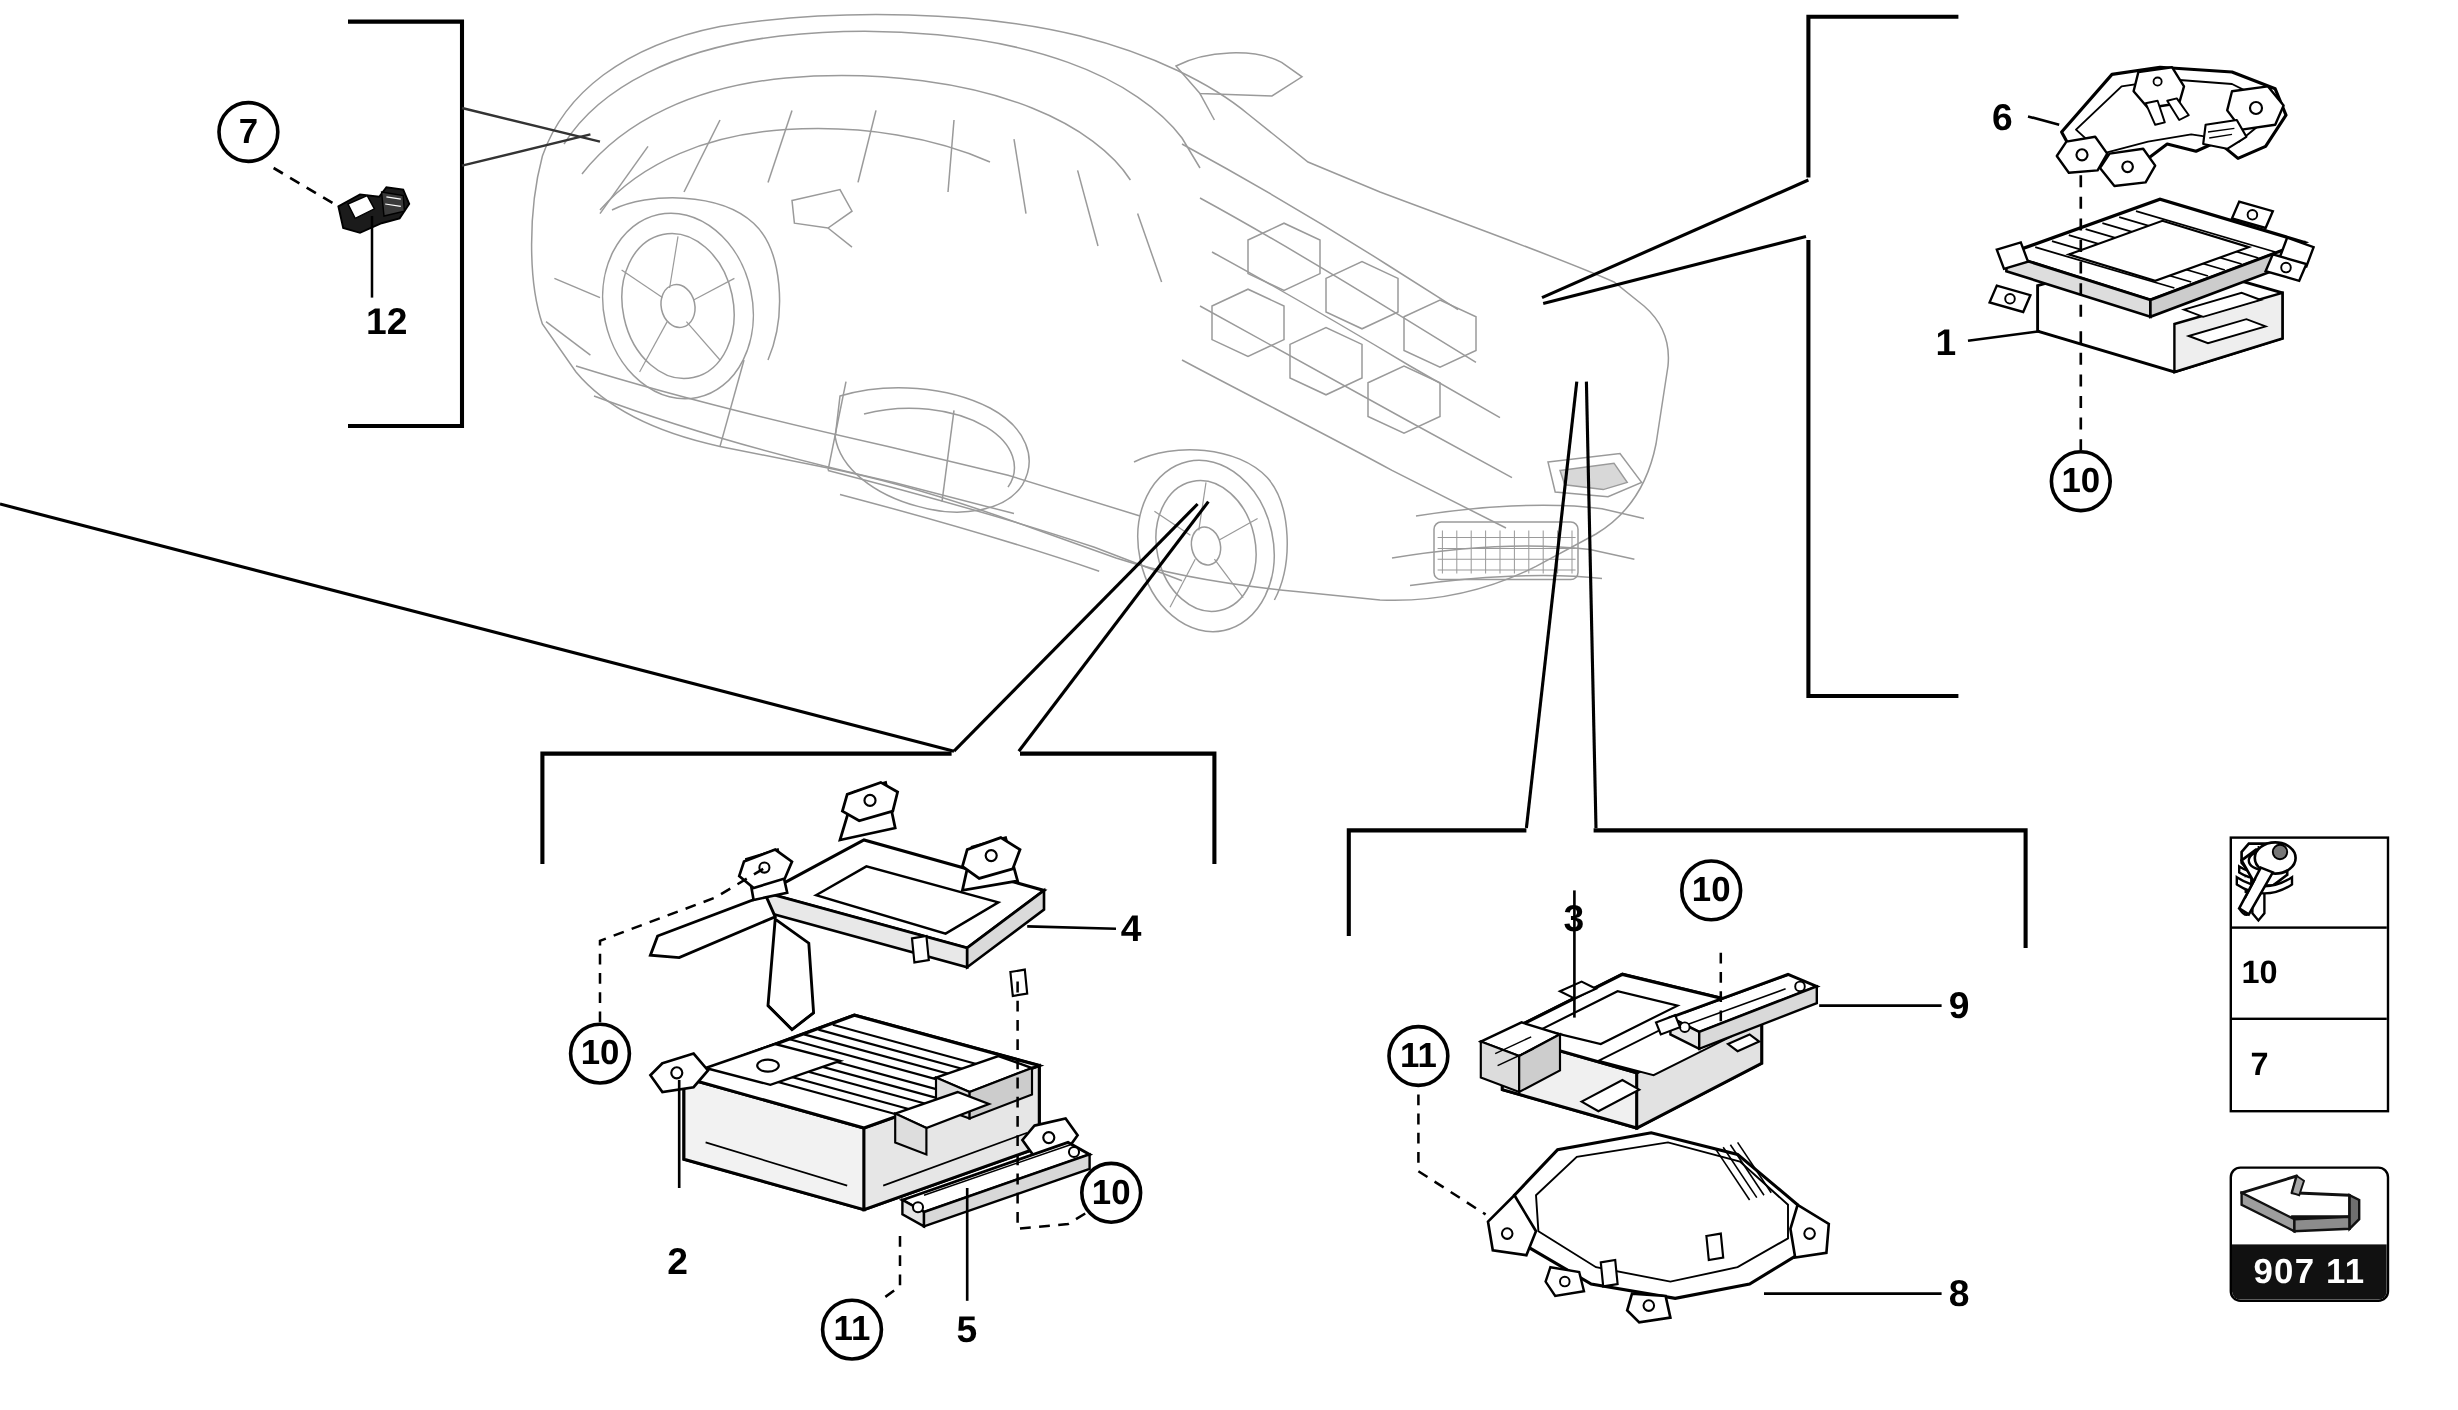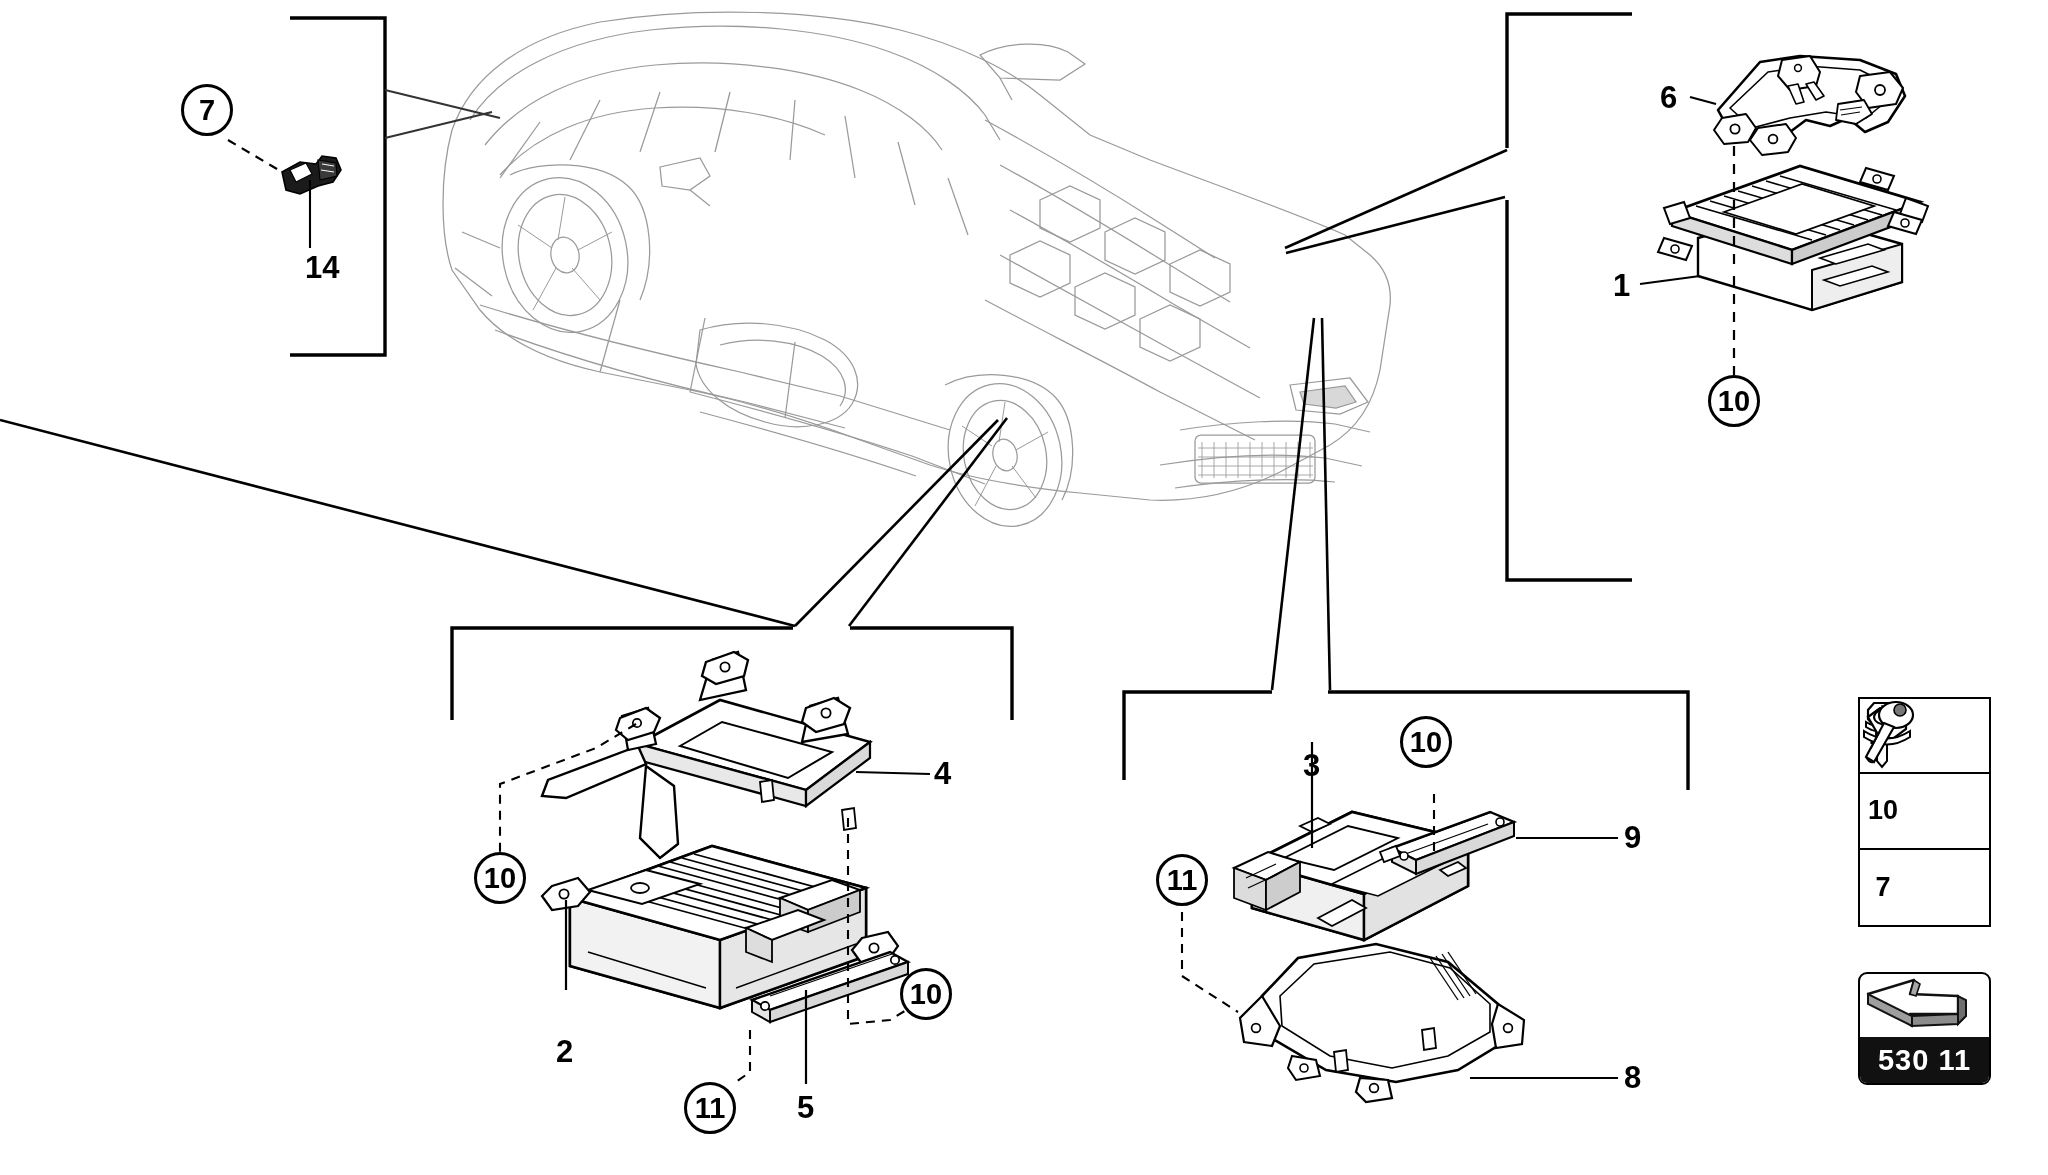--- a/index.html
+++ b/index.html
@@ -431,21 +431,21 @@
       <line x1="1442" y1="954" x2="1470" y2="996"></line>
       <line x1="1448" y1="952" x2="1476" y2="994"></line>
     </g>
   </g>
   <line x1="1470" y1="1078" x2="1618" y2="1078" stroke="#000" stroke-width="2.2"></line>
 
   <path d="M1434,794 L1434,856" fill="none" stroke="#000" stroke-width="2.1" stroke-dasharray="9 7"></path>
   <path d="M1182,880 L1182,976 L1238,1012" fill="none" stroke="#000" stroke-width="2.1" stroke-dasharray="9 7"></path>
 </svg>
 
-<div class="lbl lbl-num" style="left:305px;top:252px;">14</div>
+<div class="lbl lbl-num" style="left:305px;top:252px;">12</div>
 <div class="lbl lbl-num" style="left:1613px;top:270px;">1</div>
 <div class="lbl lbl-num" style="left:1660px;top:82px;">6</div>
 <div class="lbl lbl-num" style="left:556px;top:1036px;">2</div>
 <div class="lbl lbl-num" style="left:934px;top:758px;">4</div>
 <div class="lbl lbl-num" style="left:797px;top:1092px;">5</div>
 <div class="lbl lbl-num" style="left:1303px;top:750px;">3</div>
 <div class="lbl lbl-num" style="left:1624px;top:822px;">9</div>
 <div class="lbl lbl-num" style="left:1624px;top:1062px;">8</div>
 
 <div class="callout" style="left:181px;top:84px;">7</div>
@@ -486,16 +486,16 @@
 <div id="badge">
   <div class="arrowbox">
     <svg width="110" height="58" viewBox="0 0 110 58">
       <path d="M8,20 L54,6 L50,20 L98,22 L98,40 L50,40 L52,52 Z" fill="#fff" stroke="#111" stroke-width="2.4" stroke-linejoin="round"></path>
       <path d="M8,20 L8,30 L52,52 L52,42 Z" fill="#9e9e9e" stroke="#111" stroke-width="2"></path>
       <path d="M52,42 L52,52 L98,50 L98,40 Z" fill="#8c8c8c" stroke="#111" stroke-width="2"></path>
       <path d="M98,22 L98,40 L98,50 L106,42 L106,26 Z" fill="#6f6f6f" stroke="#111" stroke-width="2"></path>
       <path d="M50,20 L54,6 L60,10 L56,22 Z" fill="#a8a8a8" stroke="#111" stroke-width="1.6"></path>
     </svg>
   </div>
-  <div class="codebar">530 11</div>
+  <div class="codebar">907 11</div>
 </div>
 
 </div>
 
 </body></html>

